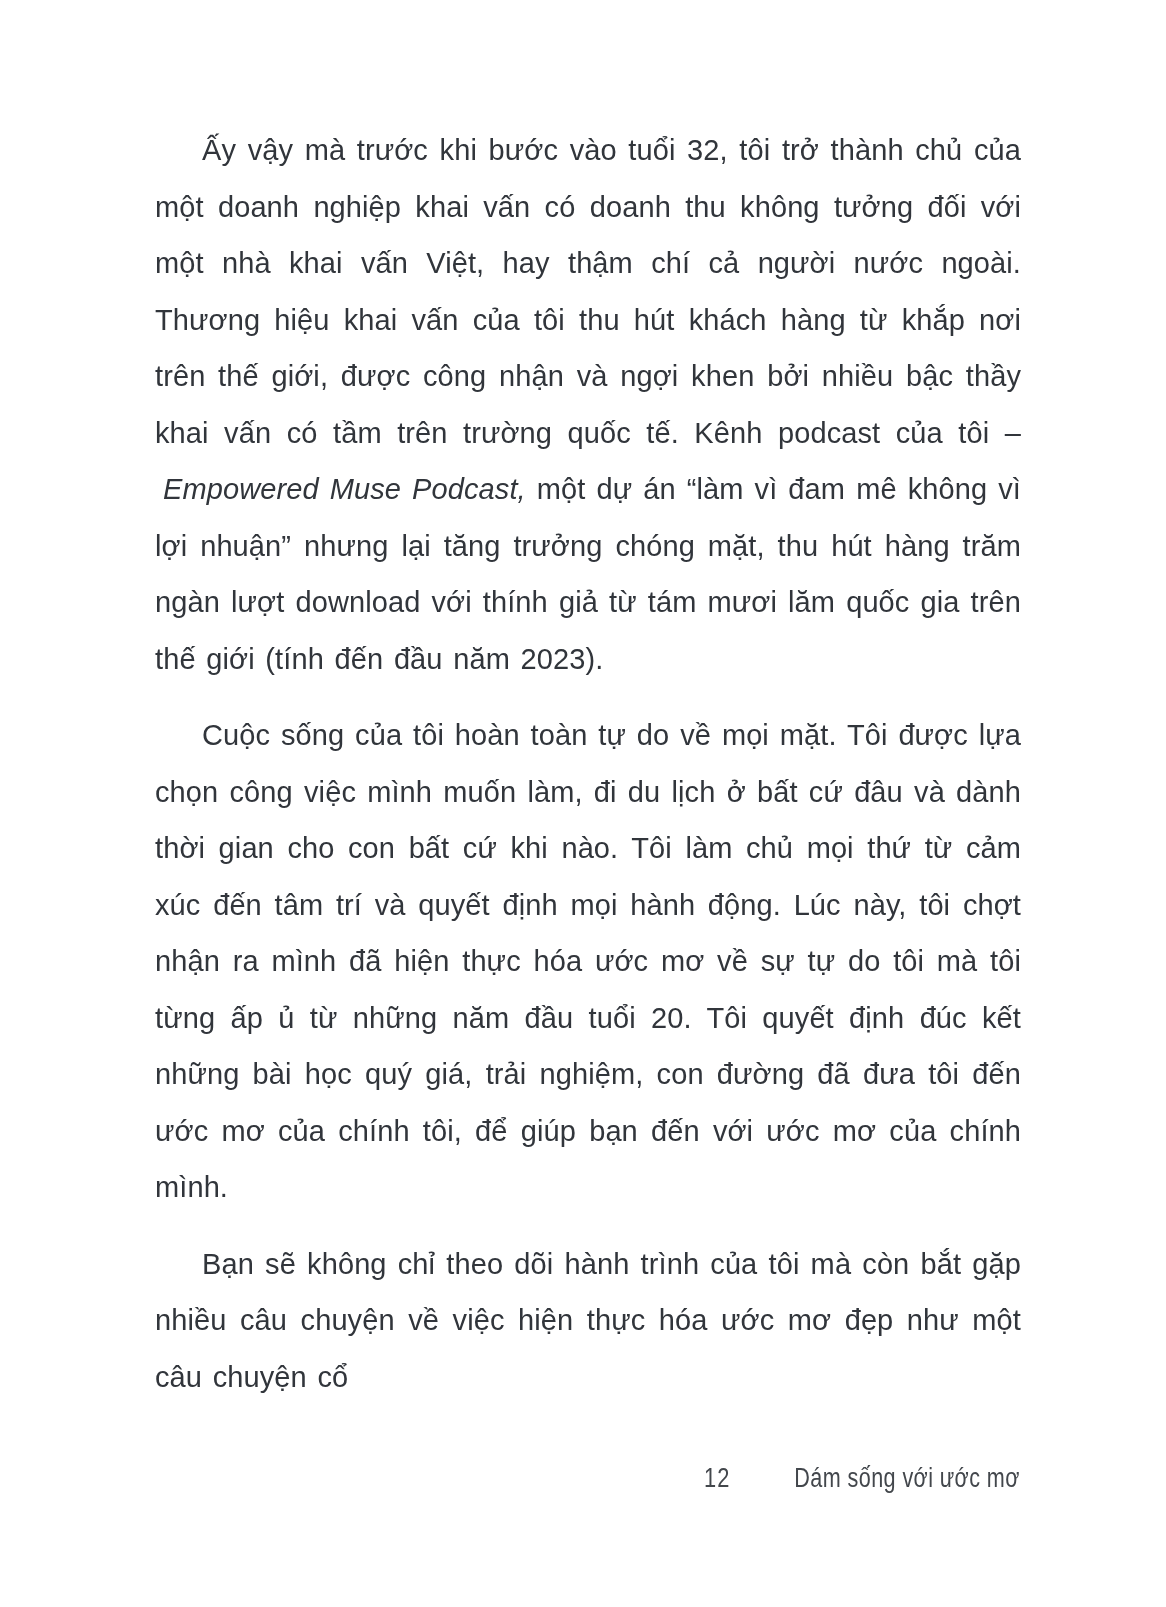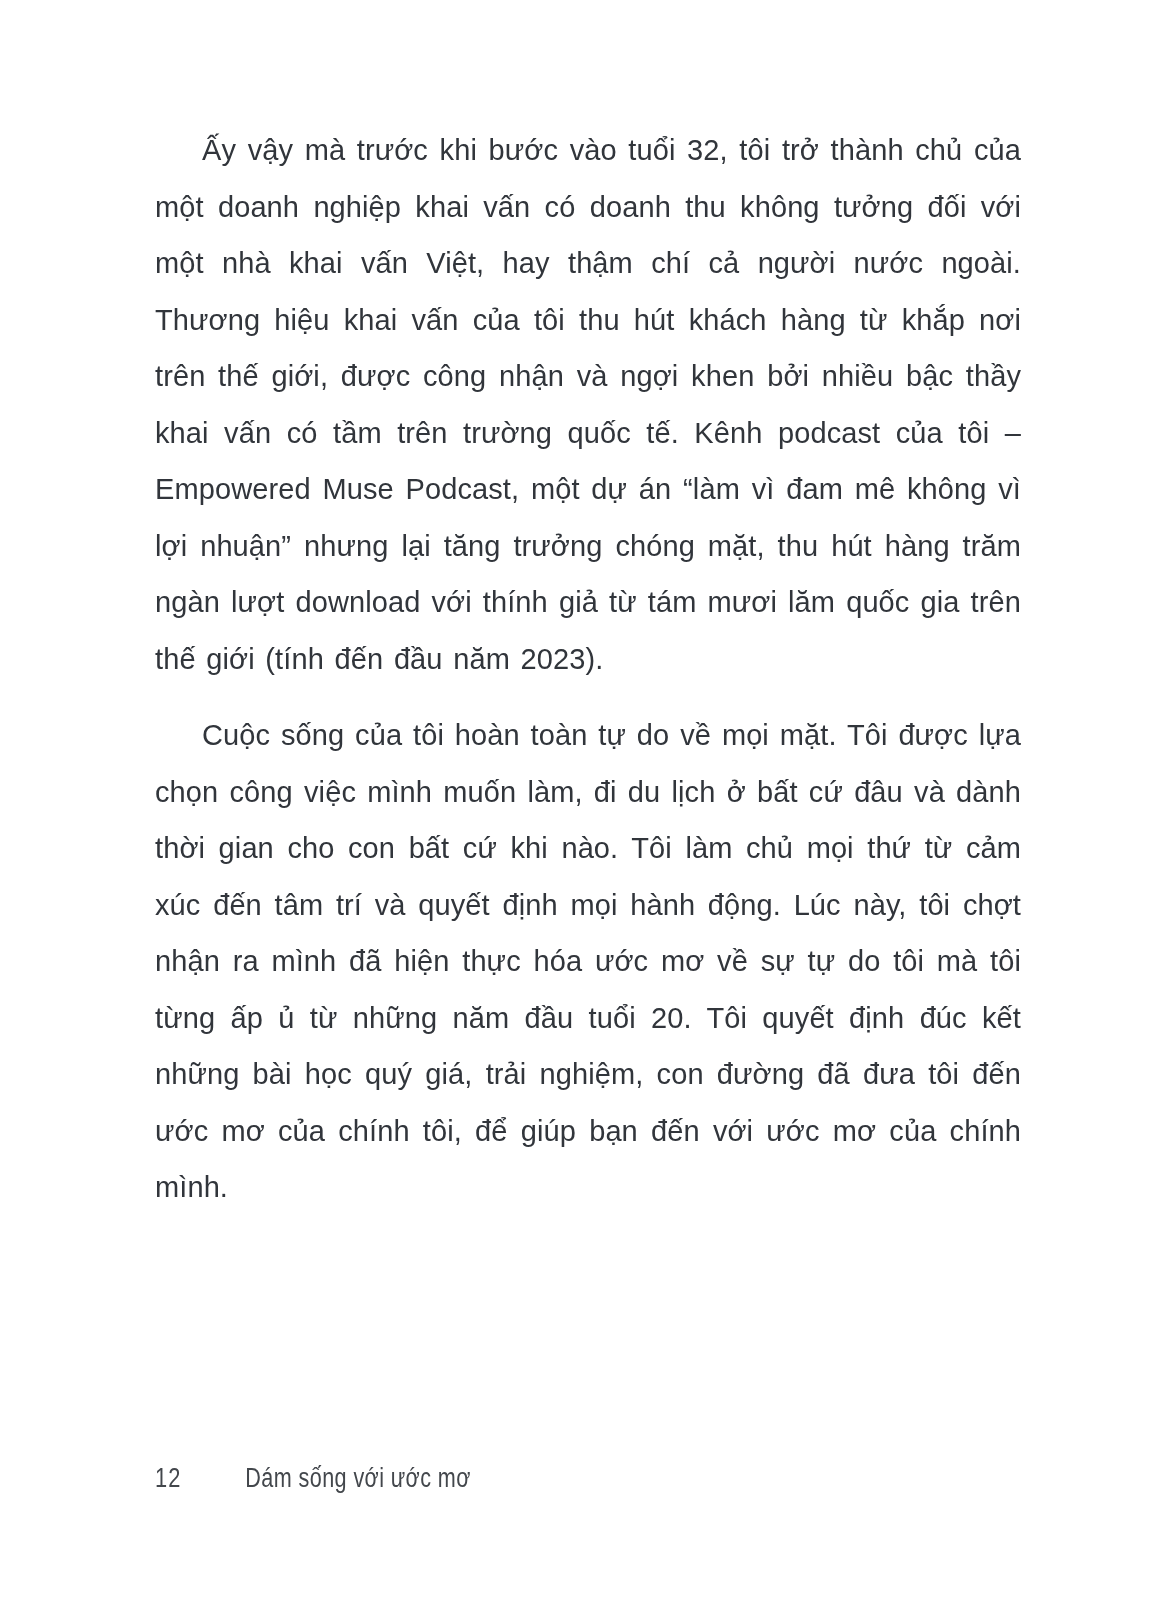--- a/index.html
+++ b/index.html
@@ -33,28 +33,30 @@
     line-height: 56.5px;
     text-align: justify;
     text-indent: 47px;
     word-spacing: 2.5px;
     letter-spacing: 0.1px;
   }
   .text-block p.para:last-child {
     margin-bottom: 0;
   }
   .seg-italic {
+    font-style: italic;
+    margin-left: 8px;
   }
   .page-footer {
     position: absolute;
     left: 155px;
     right: 146px;
     top: 1462px;
     display: flex;
-    justify-content: flex-start;
+    justify-content: flex-end;
     align-items: baseline;
     color: var(--footer-color, #43474c);
   }
   .page-number {
     font-size: 28px;
     font-weight: 300;
     letter-spacing: 1.5px;
     transform: scaleX(0.78);
     transform-origin: left center;
   }
@@ -67,20 +69,21 @@
   }
 </style>
 </head>
 <body>
 
 <div class="page">
 
   <main class="text-block" id="paragraphs-container">
       <p class="para"><span class="seg-normal">Ấy vậy mà trước khi bước vào tuổi 32, tôi trở thành chủ của một doanh nghiệp khai vấn có doanh thu không tưởng đối với một nhà khai vấn Việt, hay thậm chí cả người nước ngoài. Thương hiệu khai vấn của tôi thu hút khách hàng từ khắp nơi trên thế giới, được công nhận và ngợi khen bởi nhiều bậc thầy khai vấn có tầm trên trường quốc tế. Kênh podcast của tôi – </span><span class="seg-italic">Empowered Muse Podcast,</span><span class="seg-normal"> một dự án “làm vì đam mê không vì lợi nhuận” nhưng lại tăng trưởng chóng mặt, thu hút hàng trăm ngàn lượt download với thính giả từ tám mươi lăm quốc gia trên thế giới (tính đến đầu năm 2023).</span></p>
       <p class="para"><span class="seg-normal">Cuộc sống của tôi hoàn toàn tự do về mọi mặt. Tôi được lựa chọn công việc mình muốn làm, đi du lịch ở bất cứ đâu và dành thời gian cho con bất cứ khi nào. Tôi làm chủ mọi thứ từ cảm xúc đến tâm trí và quyết định mọi hành động. Lúc này, tôi chợt nhận ra mình đã hiện thực hóa ước mơ về sự tự do tôi mà tôi từng ấp ủ từ những năm đầu tuổi 20. Tôi quyết định đúc kết những bài học quý giá, trải nghiệm, con đường đã đưa tôi đến ước mơ của chính tôi, để giúp bạn đến với ước mơ của chính mình.</span></p>
+      <p class="para"><span class="seg-normal">Bạn sẽ không chỉ theo dõi hành trình của tôi mà còn bắt gặp nhiều câu chuyện về việc hiện thực hóa ước mơ đẹp như một câu chuyện cổ</span></p>
     </main>
 
   <footer class="page-footer">
     <span class="page-number">12</span>
     <span class="running-title">Dám sống với ước mơ</span>
   </footer>
 
 </div>
 
 </body></html>

